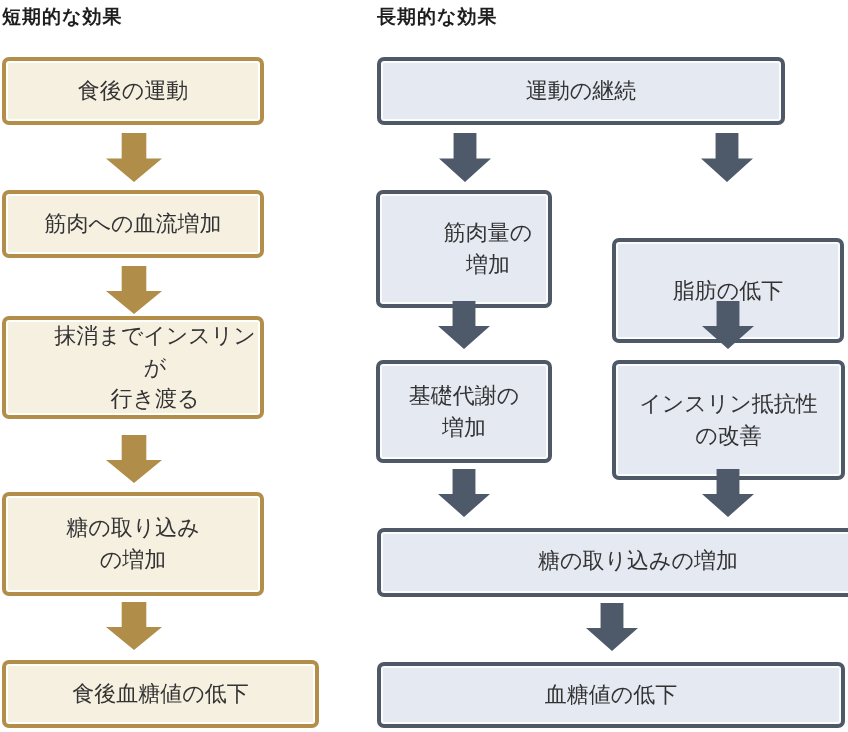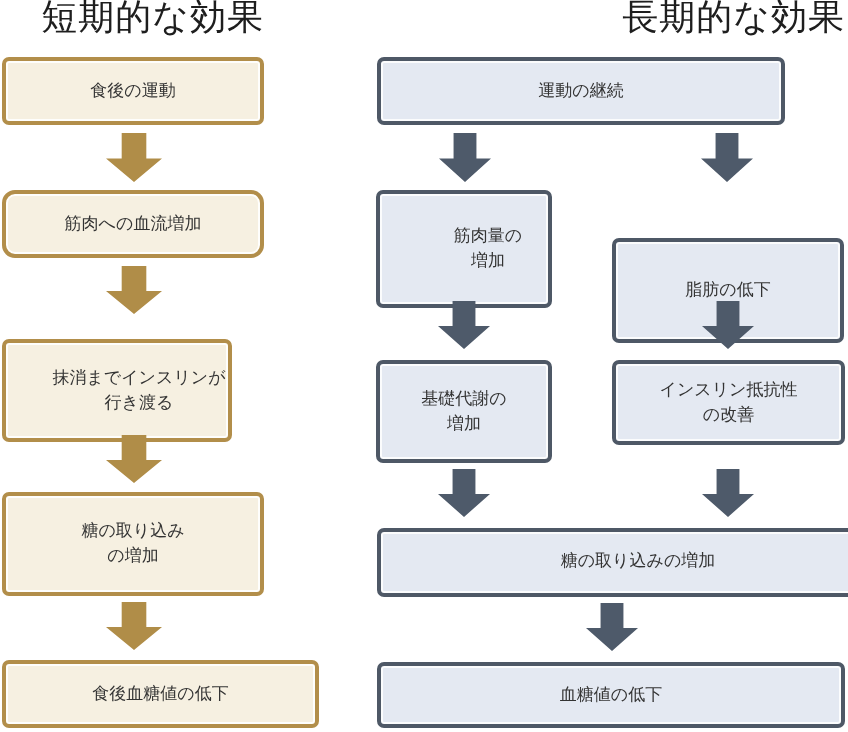--- a/index.html
+++ b/index.html
@@ -20,35 +20,35 @@
     width: 848px;
     height: 732px;
     background: #FFFFFF;
     overflow: hidden;
   }
   .col-title {
     position: absolute;
     top: 0;
     height: 34px;
     line-height: 34px;
-    text-align: right;
-    font-size: 36px;
-    font-weight: normal;
+    text-align: left;
+    font-size: 19px;
+    font-weight: bold;
     color: var(--title-color);
     letter-spacing: 1px;
     white-space: nowrap;
   }
   .box {
     position: absolute;
     display: flex;
     align-items: center;
     justify-content: center;
     text-align: center;
     border-radius: 7px;
-    font-size: 17px;
+    font-size: 22px;
     line-height: 1.45;
     color: var(--text-color);
     white-space: pre-line;
   }
   .box.gold {
     background: var(--gold-fill);
     border: 4px solid var(--gold-border);
     box-shadow: inset 0 0 0 2px rgba(255,255,255,0.9);
   }
   .box.slate {
@@ -67,25 +67,25 @@
 <body>
 
 <div class="canvas">
 
   <div class="col-title" style="left:2px; width:262px;">短期的な効果</div>
 
   <div class="box gold" style="left:2px; top:57px; width:262px; height:68px;">食後の運動</div>
 
   <div class="arrow gold" style="left:106px; top:133px; width:56px; height:49px;"></div>
 
-  <div class="box gold" style="left:2px; top:190px; width:262px; height:68px;border-radius:13px;">筋肉への血流増加</div>
+  <div class="box gold" style="left:2px; top:190px; width:262px; height:68px;">筋肉への血流増加</div>
 
   <div class="arrow gold" style="left:106px; top:266px; width:56px; height:48px;"></div>
 
-  <div class="box gold" style="left:2px; top:339px; width:230px; height:103px;padding-left:44px;">抹消までインスリンが
+  <div class="box gold" style="left:2px; top:316px; width:262px; height:103px;padding-left:44px;">抹消までインスリンが
 行き渡る</div>
 
   <div class="arrow gold" style="left:106px; top:435px; width:56px; height:48px;"></div>
 
   <div class="box gold" style="left:2px; top:492px; width:262px; height:104px;">糖の取り込み
 の増加</div>
 
   <div class="arrow gold" style="left:106px; top:602px; width:56px; height:48px;"></div>
 
   <div class="box gold" style="left:2px; top:660px; width:317px; height:68px;">食後血糖値の低下</div>
@@ -101,21 +101,21 @@
 増加</div>
 
   <div class="box slate" style="left:612px; top:190px; width:232px; height:105px;margin-top:48px;">脂肪の低下</div>
 
   <div class="arrow slate" style="left:438px; top:301px; width:52px; height:48px;"></div>
   <div class="arrow slate" style="left:702px; top:301px; width:52px; height:48px;"></div>
 
   <div class="box slate" style="left:376px; top:360px; width:176px; height:103px;">基礎代謝の
 増加</div>
 
-  <div class="box slate" style="left:612px; top:360px; width:233px; height:85px;">インスリン抵抗性
+  <div class="box slate" style="left:612px; top:360px; width:233px; height:120px;">インスリン抵抗性
 の改善</div>
 
   <div class="arrow slate" style="left:438px; top:469px; width:52px; height:48px;"></div>
   <div class="arrow slate" style="left:702px; top:469px; width:52px; height:48px;"></div>
 
   <div class="box slate" style="left:377px; top:528px; width:522px; height:69px;font-family:Liberation Mono, monospace;">糖の取り込みの増加</div>
 
   <div class="arrow slate" style="left:586px; top:603px; width:52px; height:48px;"></div>
 
   <div class="box slate" style="left:377px; top:662px; width:468px; height:66px;">血糖値の低下</div>

